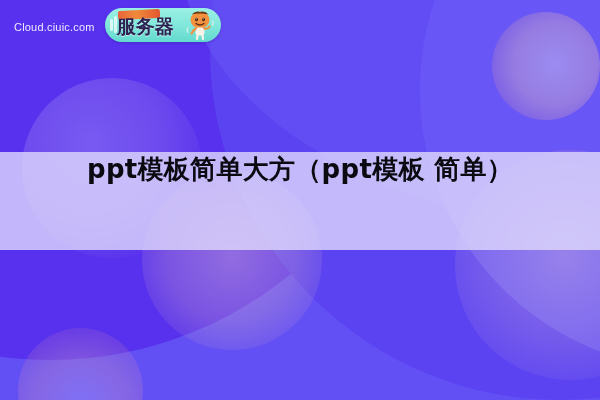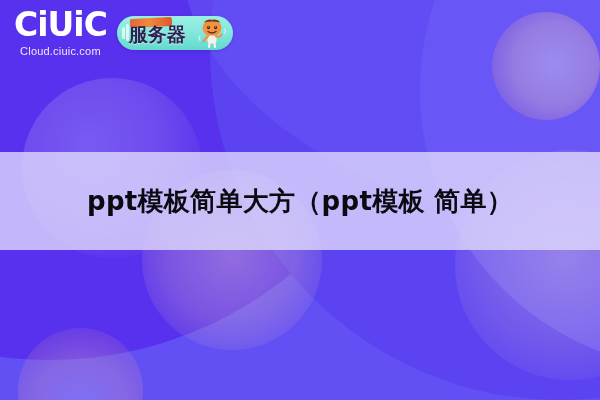--- a/index.html
+++ b/index.html
@@ -171,21 +171,21 @@
   }
 
   
   .band{
     position:absolute;
     left:0;top:152px;
     width:600px;height:98px;
     background:rgba(222,216,253,.80);
     z-index:5;
     display:flex;
-    align-items:center;
+    align-items:flex-start;
   }
   .band-title{
     width:100%;
     text-align:center;
     font-size:26px;
     font-weight:700;
     color:#0A0A10;
     letter-spacing:.3px;
     font-family:"DejaVu Sans","Liberation Sans",sans-serif;
     white-space:nowrap;
@@ -204,21 +204,20 @@
     <div class="orb orb-a"></div>
     <div class="orb orb-b"></div>
     <div class="orb orb-c"></div>
     <div class="orb orb-d"></div>
     <div class="orb orb-e"></div>
   </div>
 
   <div class="header">
 
     <div class="logo-block">
-      <div class="logo-word">CiUiC</div>
       <div class="logo-sub">Cloud.ciuic.com</div>
     </div>
 
     <div class="badge">
       <div class="badge-tick tick-l1"></div>
       <div class="badge-tick tick-l2"></div>
       <div class="badge-ribbon"></div>
       <div class="badge-text">服务器</div>
 
       <svg class="mascot" viewBox="0 0 34 32">

